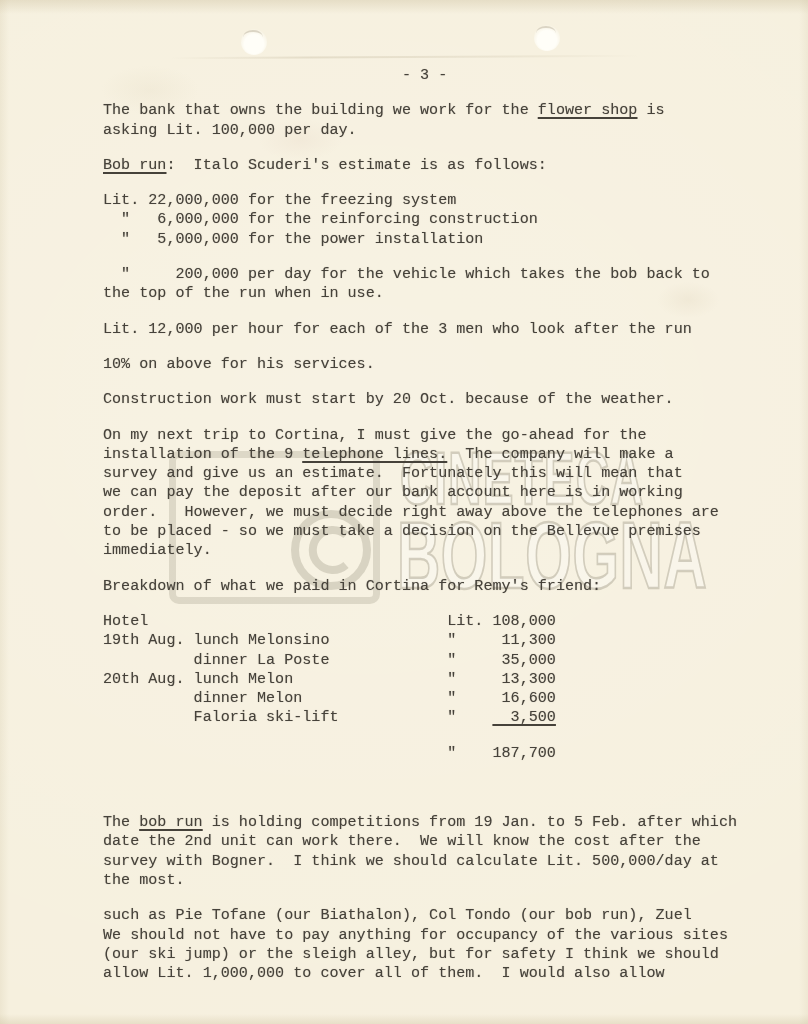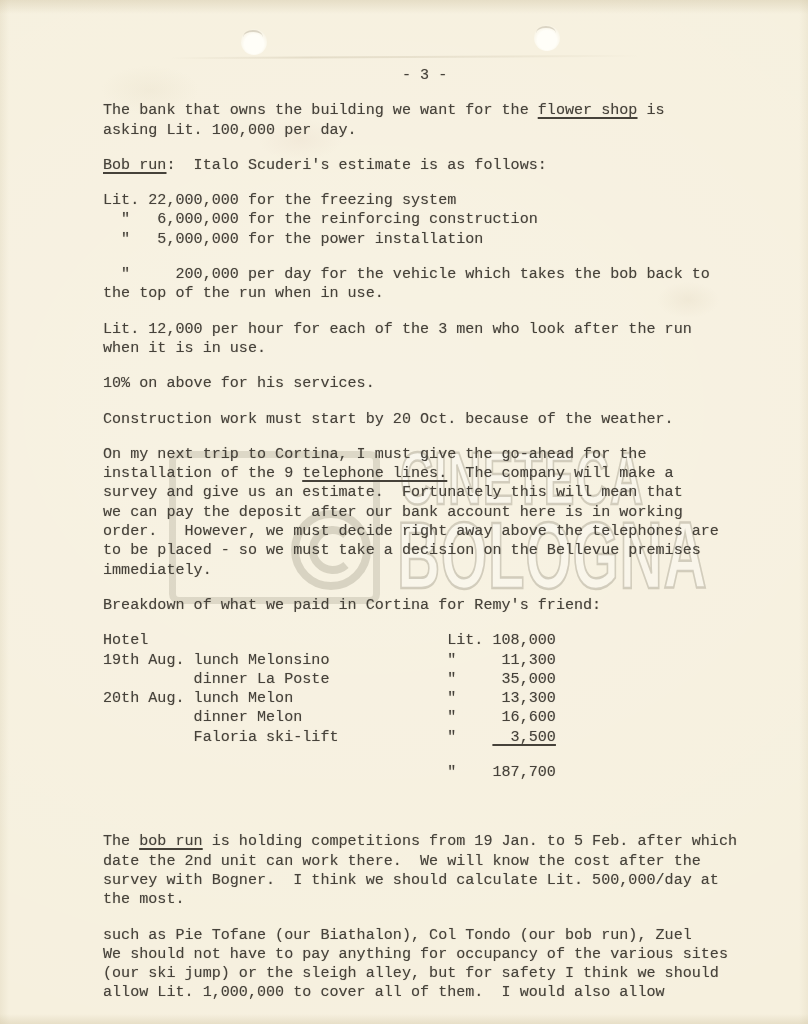--- a/index.html
+++ b/index.html
@@ -92,38 +92,37 @@
     </svg>
     <div class="wm-text wm-line1">CINETECA</div>
     <div class="wm-text wm-line2">BOLOGNA</div>
   </div>
 
   <div class="doc">
       <div class="block">
         <div class="line"><span>                                 - 3 -</span></div>
       </div>
       <div class="block g1">
-        <div class="line"><span>The bank that owns the building we want for the </span><span class="u">flower shop</span><span> is</span></div>
+        <div class="line"><span>The bank that owns the building we work for the </span><span class="u">flower shop</span><span> is</span></div>
         <div class="line"><span>asking Lit. 100,000 per day.</span></div>
       </div>
       <div class="block g1">
         <div class="line"><span class="u">Bob run</span><span>:  Italo Scuderi's estimate is as follows:</span></div>
       </div>
       <div class="block g1">
         <div class="line"><span>Lit. 22,000,000 for the freezing system</span></div>
         <div class="line"><span>  "   6,000,000 for the reinforcing construction</span></div>
         <div class="line"><span>  "   5,000,000 for the power installation</span></div>
       </div>
       <div class="block g1">
         <div class="line"><span>  "     200,000 per day for the vehicle which takes the bob back to</span></div>
         <div class="line"><span>the top of the run when in use.</span></div>
       </div>
       <div class="block g1">
         <div class="line"><span>Lit. 12,000 per hour for each of the 3 men who look after the run</span></div>
-        <div class="line"><span>when it is in use.</span></div>
       </div>
       <div class="block g1">
         <div class="line"><span>10% on above for his services.</span></div>
       </div>
       <div class="block g1">
         <div class="line"><span>Construction work must start by 20 Oct. because of the weather.</span></div>
       </div>
       <div class="block g1">
         <div class="line"><span>On my next trip to Cortina, I must give the go-ahead for the</span></div>
         <div class="line"><span>installation of the 9 </span><span class="u">telephone lines.</span><span>  The company will make a</span></div>

